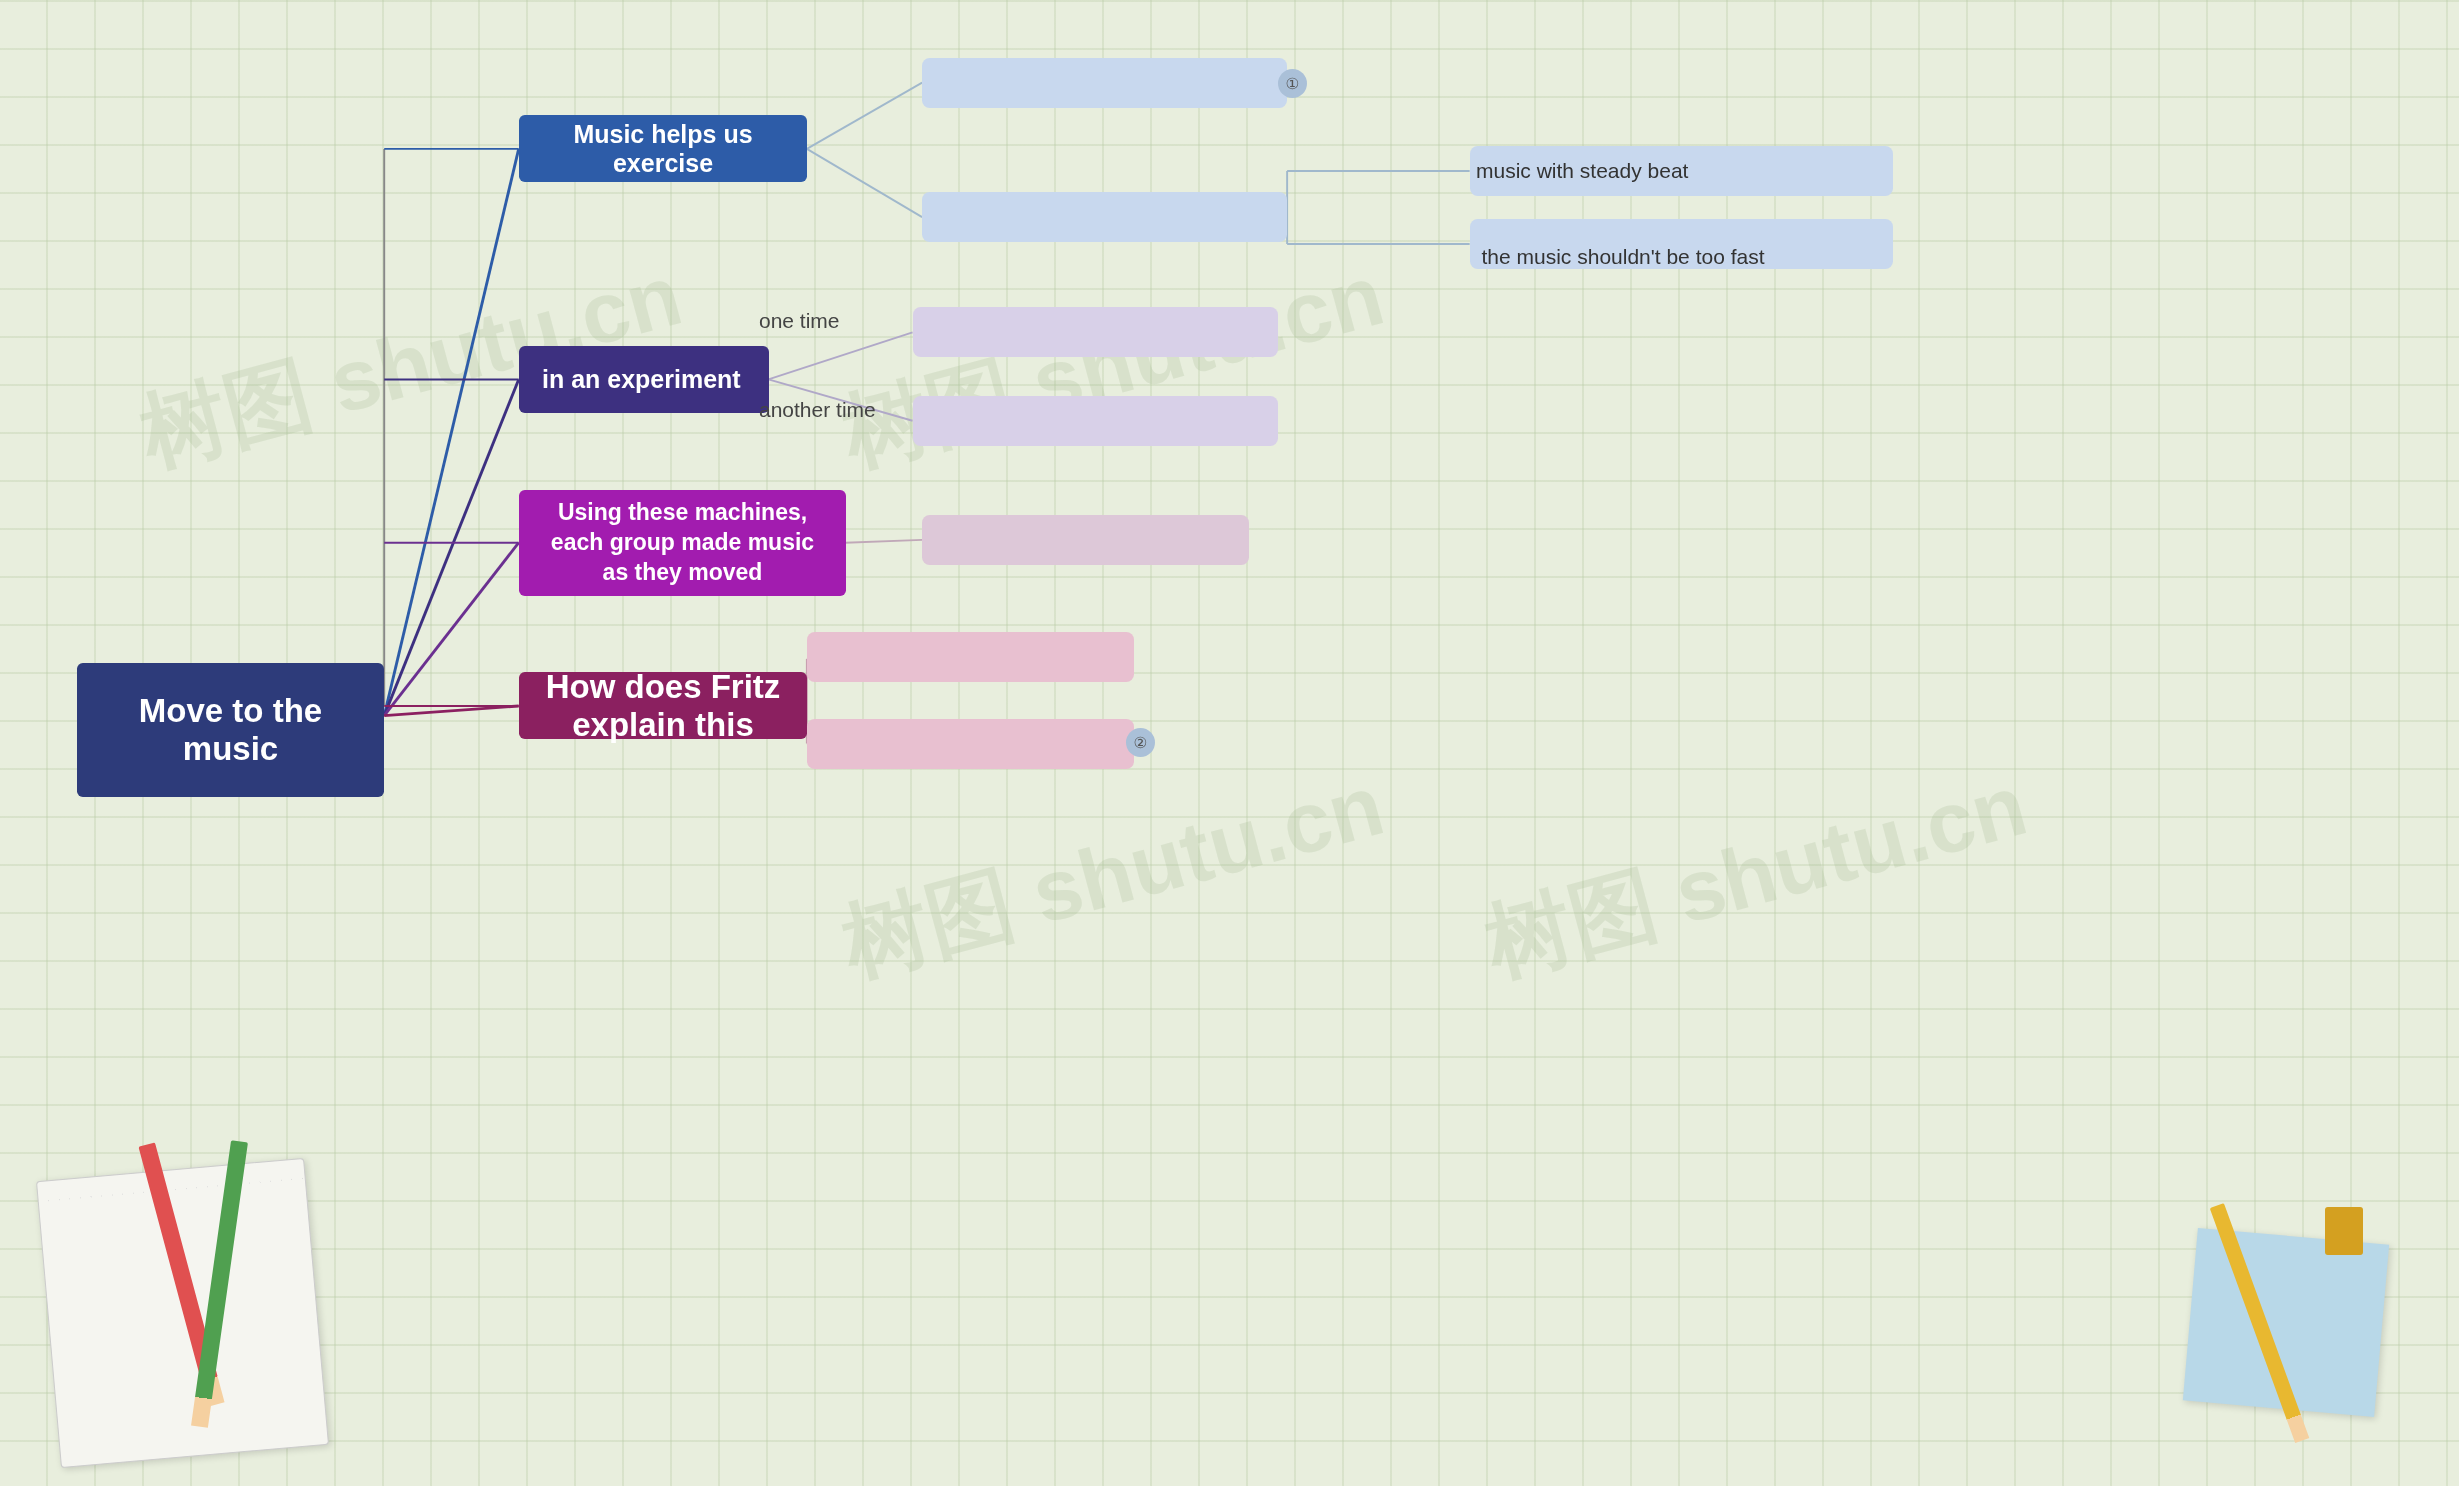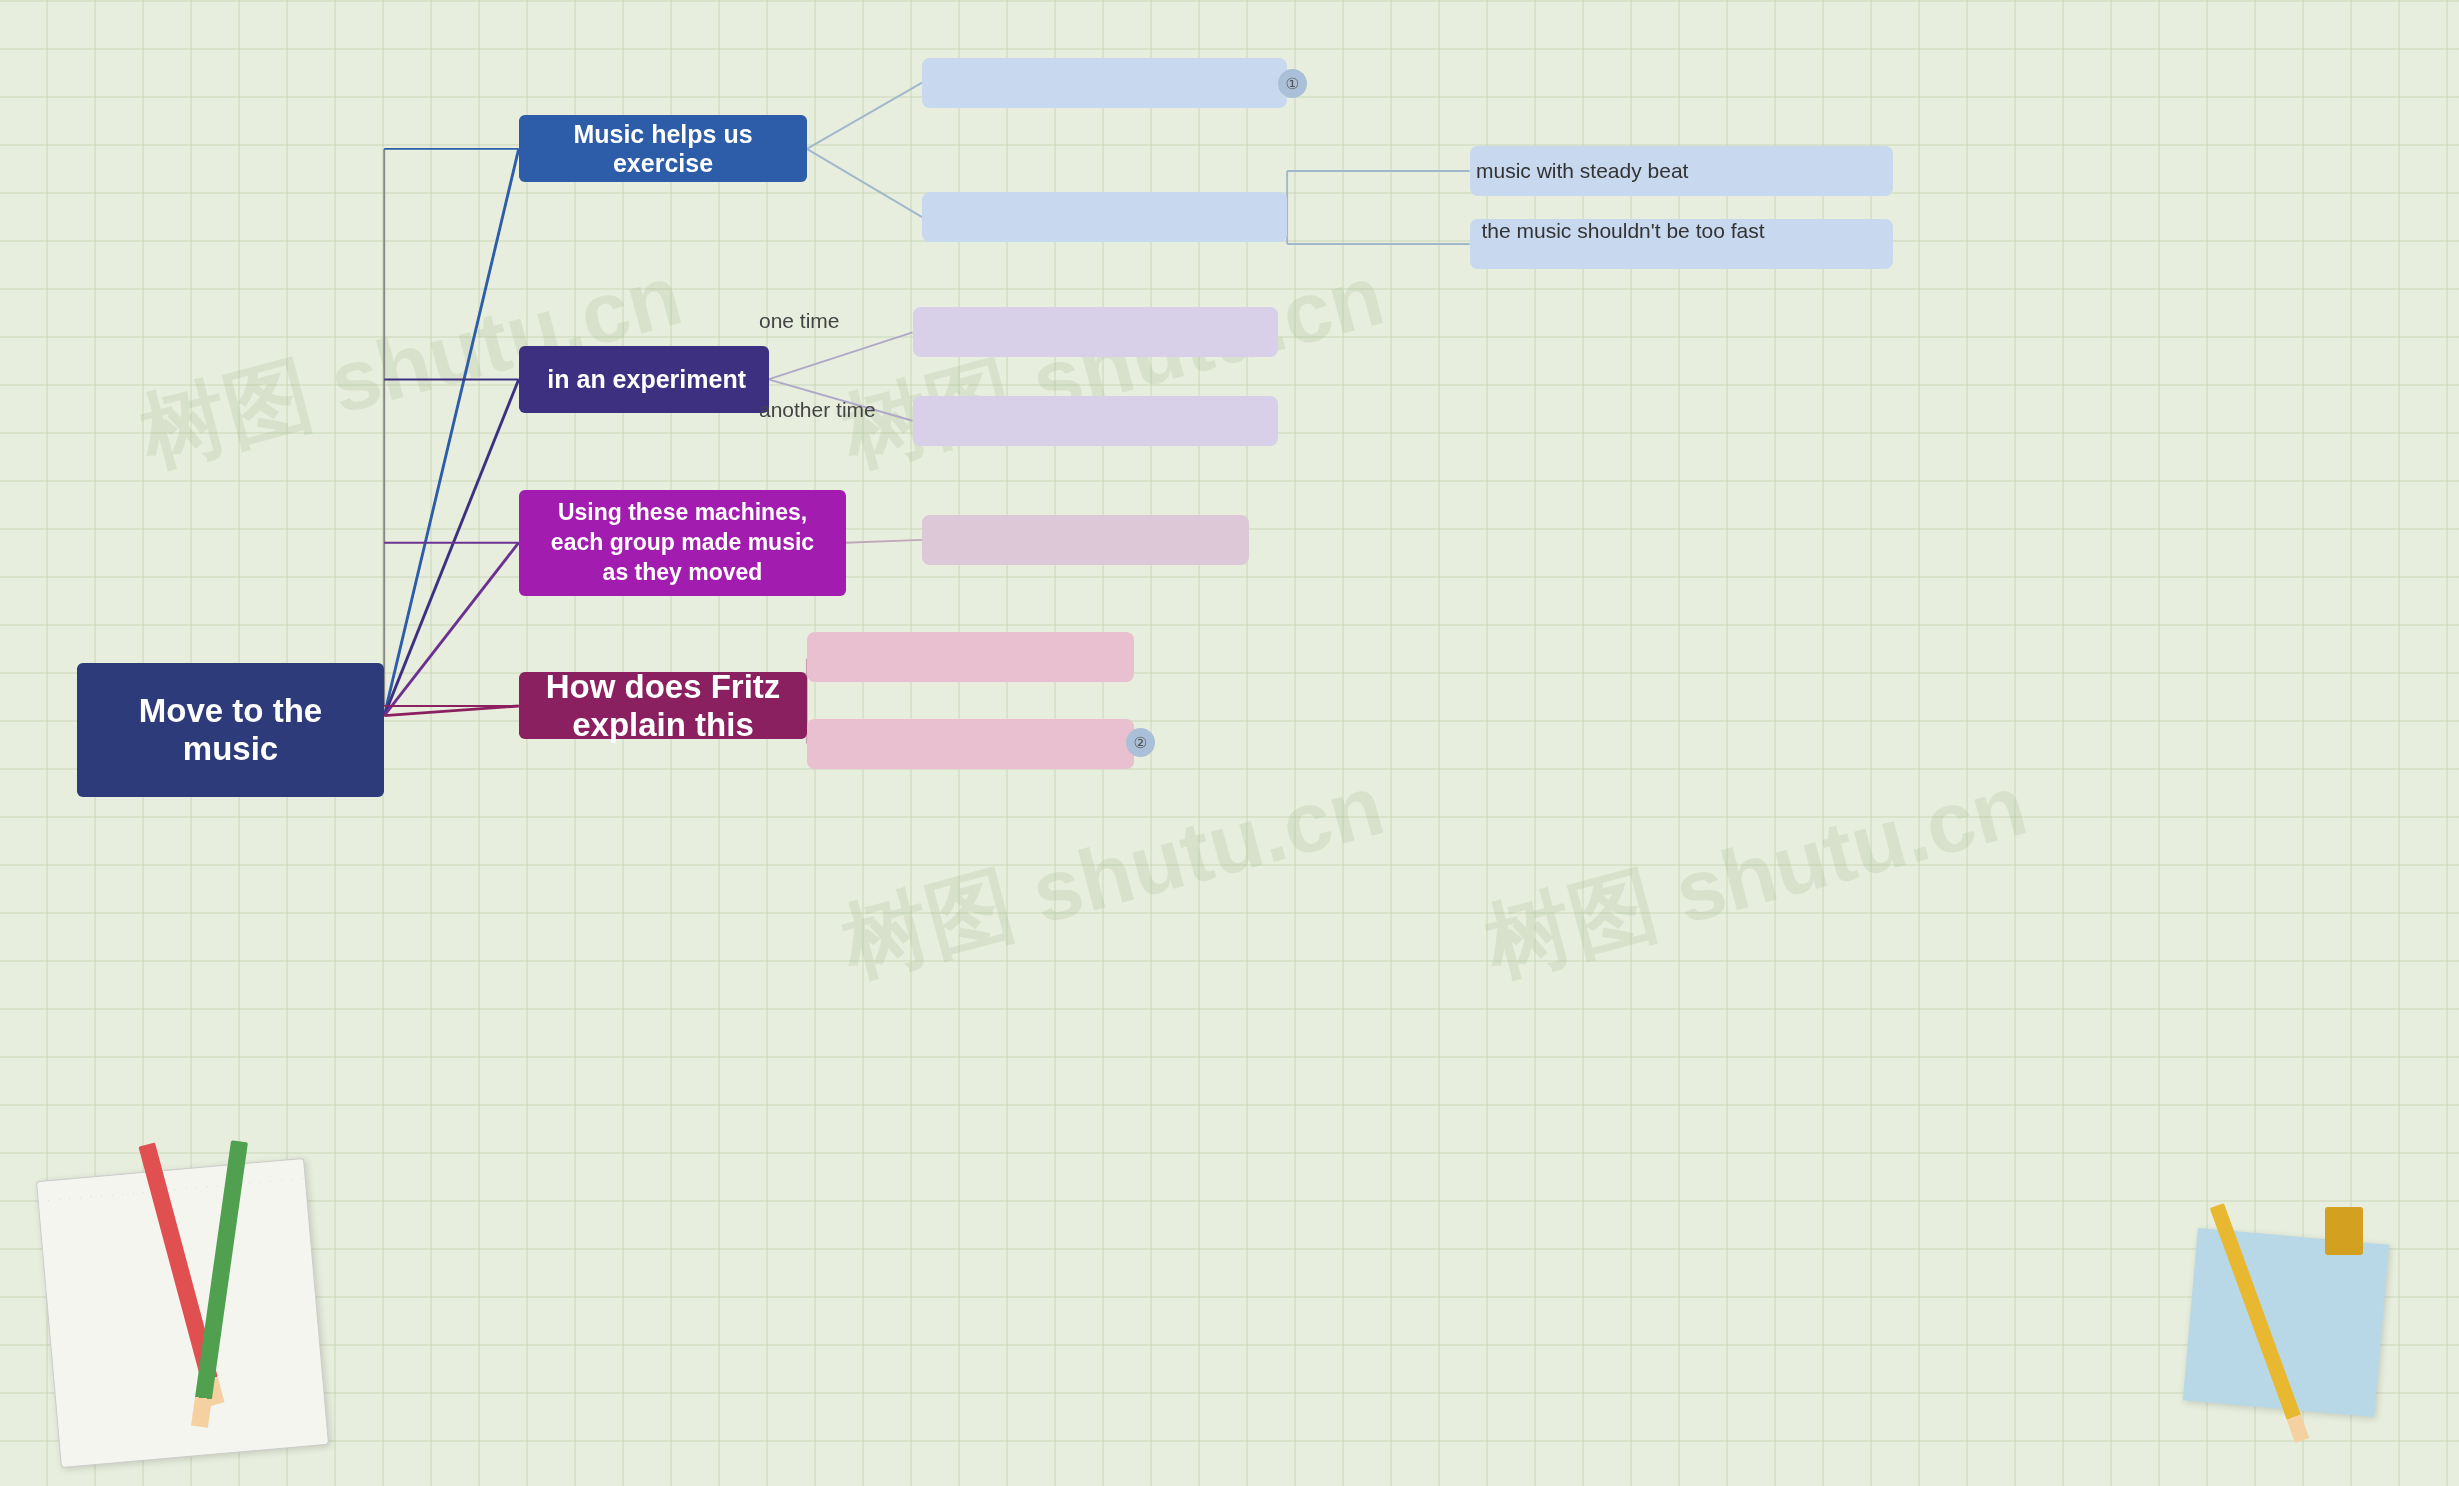--- a/index.html
+++ b/index.html
@@ -135,21 +135,21 @@
       pointer-events: none;
       z-index: 5;
     }
 
     
     .node {
       position: absolute;
       border-radius: 5.8px;
       display: flex;
       align-items: center;
-      justify-content: flex-end;
+      justify-content: flex-start;
       text-align: center;
       font-size: 27px;
       font-weight: 600;
       color: white;
       z-index: 10;
       padding: 13.4px 23px;
     }
 
     .node-root {
       background: #2d3b7a;
@@ -232,21 +232,21 @@
       font-size: 21px;
       color: #333;
     }
 
     .leaf-b1-2b {
       background: #c8d8ee;
       width: 423px;
       left: 1470px;
       top: 219px;
       display: flex;
-      align-items: flex-start;
+      align-items: flex-end;
       padding-left: 11.5px;
       font-size: 21px;
       color: #333;
     }
 
     
     .leaf-b2-1 {
       background: #d8d0e8;
       width: 365px;
       left: 913px;

